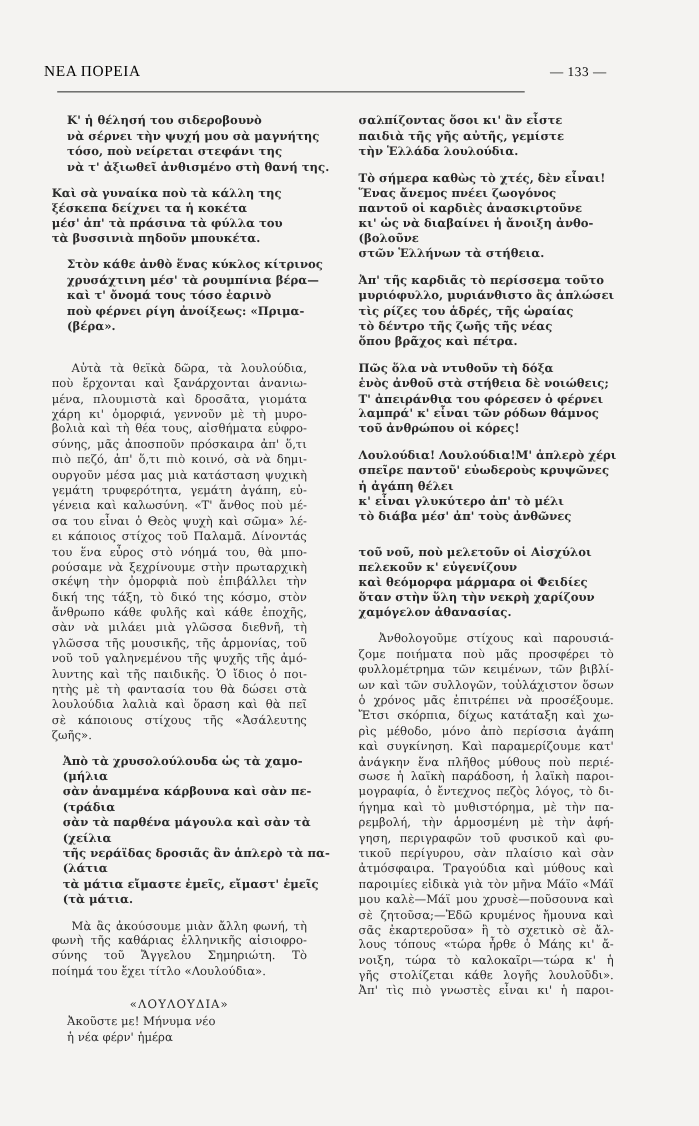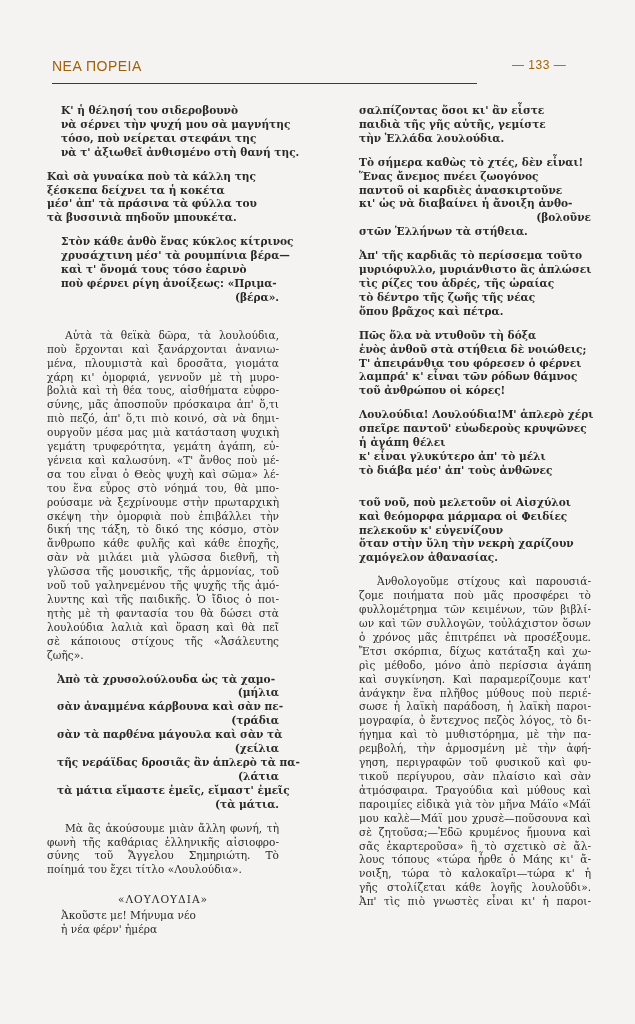--- a/index.html
+++ b/index.html
@@ -5,37 +5,37 @@
     html, body { margin: 0; padding: 0; }
     body {
       width: 635px; height: 1024px; overflow: hidden;
       background: #f4f3f1;
       color: #2a2a2a;
       font-family: "DejaVu Serif", "Liberation Serif", serif;
       position: relative;
     }
     .page { position: absolute; left: 0; top: 0; width: 635px; height: 1024px; }
     .running-head {
-      position: absolute; left: 52px; top: 58px; width: 424px; height: 20px;
-      font-family: Liberation Sans, sans-serif;
-      font-size: 14px; letter-spacing: 0.5px; color: #a16207;
+      position: absolute; left: 40px; top: 58px; width: 424px; height: 20px;
+      font-family: Liberation Serif, serif;
+      font-size: 14px; letter-spacing: 0.5px; color: #000000;
     }
     .running-title { position: absolute; left: 0; top: 0; }
     .page-number { position: absolute; left: 460px; top: 0; font-size: 12px; white-space: nowrap; }
     .head-rule {
       position: absolute; left: 52px; top: 83px; width: 425px; height: 0;
       border-top: 1.5px solid #3a3a3a;
     }
     .col { position: absolute; top: 104px; font-size: 10.6px; line-height: 13.9px; }
     .col-left { left: 47px; width: 232px; }
-    .col-right { left: 359px; width: 232px; }
+    .col-right { left: 326px; width: 232px; }
     .line { white-space: nowrap; display: block; }
     .justify { text-align: justify; text-align-last: justify; white-space: normal; }
     .indent { text-indent: 18px; }
-    .right { text-align: right; }
+    .right { text-align: left; }
     .stanza { margin-bottom: 10px; font-weight: bold; }
     .para { margin-bottom: 10px; }
     .title-center { text-align: center; letter-spacing: 1px; margin: 16px 0 2px 0; }
   </style>
 </head>
 <body>
 
 <div class="page">
 
   <div class="running-head">
@@ -73,20 +73,21 @@
       <span class="line justify">ποὺ ἔρχονται καὶ ξανάρχονται ἀνανιω-</span>
       <span class="line justify">μένα, πλουμιστὰ καὶ δροσᾶτα, γιομάτα</span>
       <span class="line justify">χάρη κι' ὀμορφιά, γεννοῦν μὲ τὴ μυρο-</span>
       <span class="line justify">βολιὰ καὶ τὴ θέα τους, αἰσθήματα εὐφρο-</span>
       <span class="line justify">σύνης, μᾶς ἀποσποῦν πρόσκαιρα ἀπ' ὅ,τι</span>
       <span class="line justify">πιὸ πεζό, ἀπ' ὅ,τι πιὸ κοινό, σὰ νὰ δημι-</span>
       <span class="line justify">ουργοῦν μέσα μας μιὰ κατάσταση ψυχικὴ</span>
       <span class="line justify">γεμάτη τρυφερότητα, γεμάτη ἀγάπη, εὐ-</span>
       <span class="line justify">γένεια καὶ καλωσύνη. «Τ' ἄνθος ποὺ μέ-</span>
       <span class="line justify">σα του εἶναι ὁ Θεὸς ψυχὴ καὶ σῶμα» λέ-</span>
+      <span class="line justify">ει κάποιος στίχος τοῦ Παλαμᾶ. Δίνοντάς</span>
       <span class="line justify">του ἕνα εὖρος στὸ νόημά του, θὰ μπο-</span>
       <span class="line justify">ρούσαμε νὰ ξεχρίνουμε στὴν πρωταρχικὴ</span>
       <span class="line justify">σκέψη τὴν ὀμορφιὰ ποὺ ἐπιβάλλει τὴν</span>
       <span class="line justify">δική της τάξη, τὸ δικό της κόσμο, στὸν</span>
       <span class="line justify">ἄνθρωπο κάθε φυλῆς καὶ κάθε ἐποχῆς,</span>
       <span class="line justify">σὰν νὰ μιλάει μιὰ γλῶσσα διεθνῆ, τὴ</span>
       <span class="line justify">γλῶσσα τῆς μουσικῆς, τῆς ἁρμονίας, τοῦ</span>
       <span class="line justify">νοῦ τοῦ γαληνεμένου τῆς ψυχῆς τῆς ἀμό-</span>
       <span class="line justify">λυντης καὶ τῆς παιδικῆς. Ὁ ἴδιος ὁ ποι-</span>
       <span class="line justify">ητὴς μὲ τὴ φαντασία του θὰ δώσει στὰ</span>
@@ -158,22 +159,22 @@
     <div class="stanza" style="margin-bottom:18px;">
       <span class="line">Λουλούδια! Λουλούδια!Μ' ἁπλερὸ χέρι</span>
       <span class="line">σπεῖρε παντοῦ' εὐωδεροὺς κρυψῶνες</span>
       <span class="line">ἡ ἀγάπη θέλει</span>
       <span class="line">κ' εἶναι γλυκύτερο ἀπ' τὸ μέλι</span>
       <span class="line">τὸ διάβα μέσ' ἀπ' τοὺς ἀνθῶνες</span>
     </div>
 
     <div class="stanza" style="">
       <span class="line">τοῦ νοῦ, ποὺ μελετοῦν οἱ Αἰσχύλοι</span>
+      <span class="line">πελεκοῦν κ' εὐγενίζουν</span>
       <span class="line">καὶ θεόμορφα μάρμαρα οἱ Φειδίες</span>
-      <span class="line">πελεκοῦν κ' εὐγενίζουν</span>
       <span class="line">ὅταν στὴν ὕλη τὴν νεκρὴ χαρίζουν</span>
       <span class="line">χαμόγελον ἀθανασίας.</span>
     </div>
 
     <div class="para">
       <span class="line justify indent">Ἀνθολογοῦμε στίχους καὶ παρουσιά-</span>
       <span class="line justify">ζομε ποιήματα ποὺ μᾶς προσφέρει τὸ</span>
       <span class="line justify">φυλλομέτρημα τῶν κειμένων, τῶν βιβλί-</span>
       <span class="line justify">ων καὶ τῶν συλλογῶν, τοὐλάχιστον ὅσων</span>
       <span class="line justify">ὁ χρόνος μᾶς ἐπιτρέπει νὰ προσέξουμε.</span>

